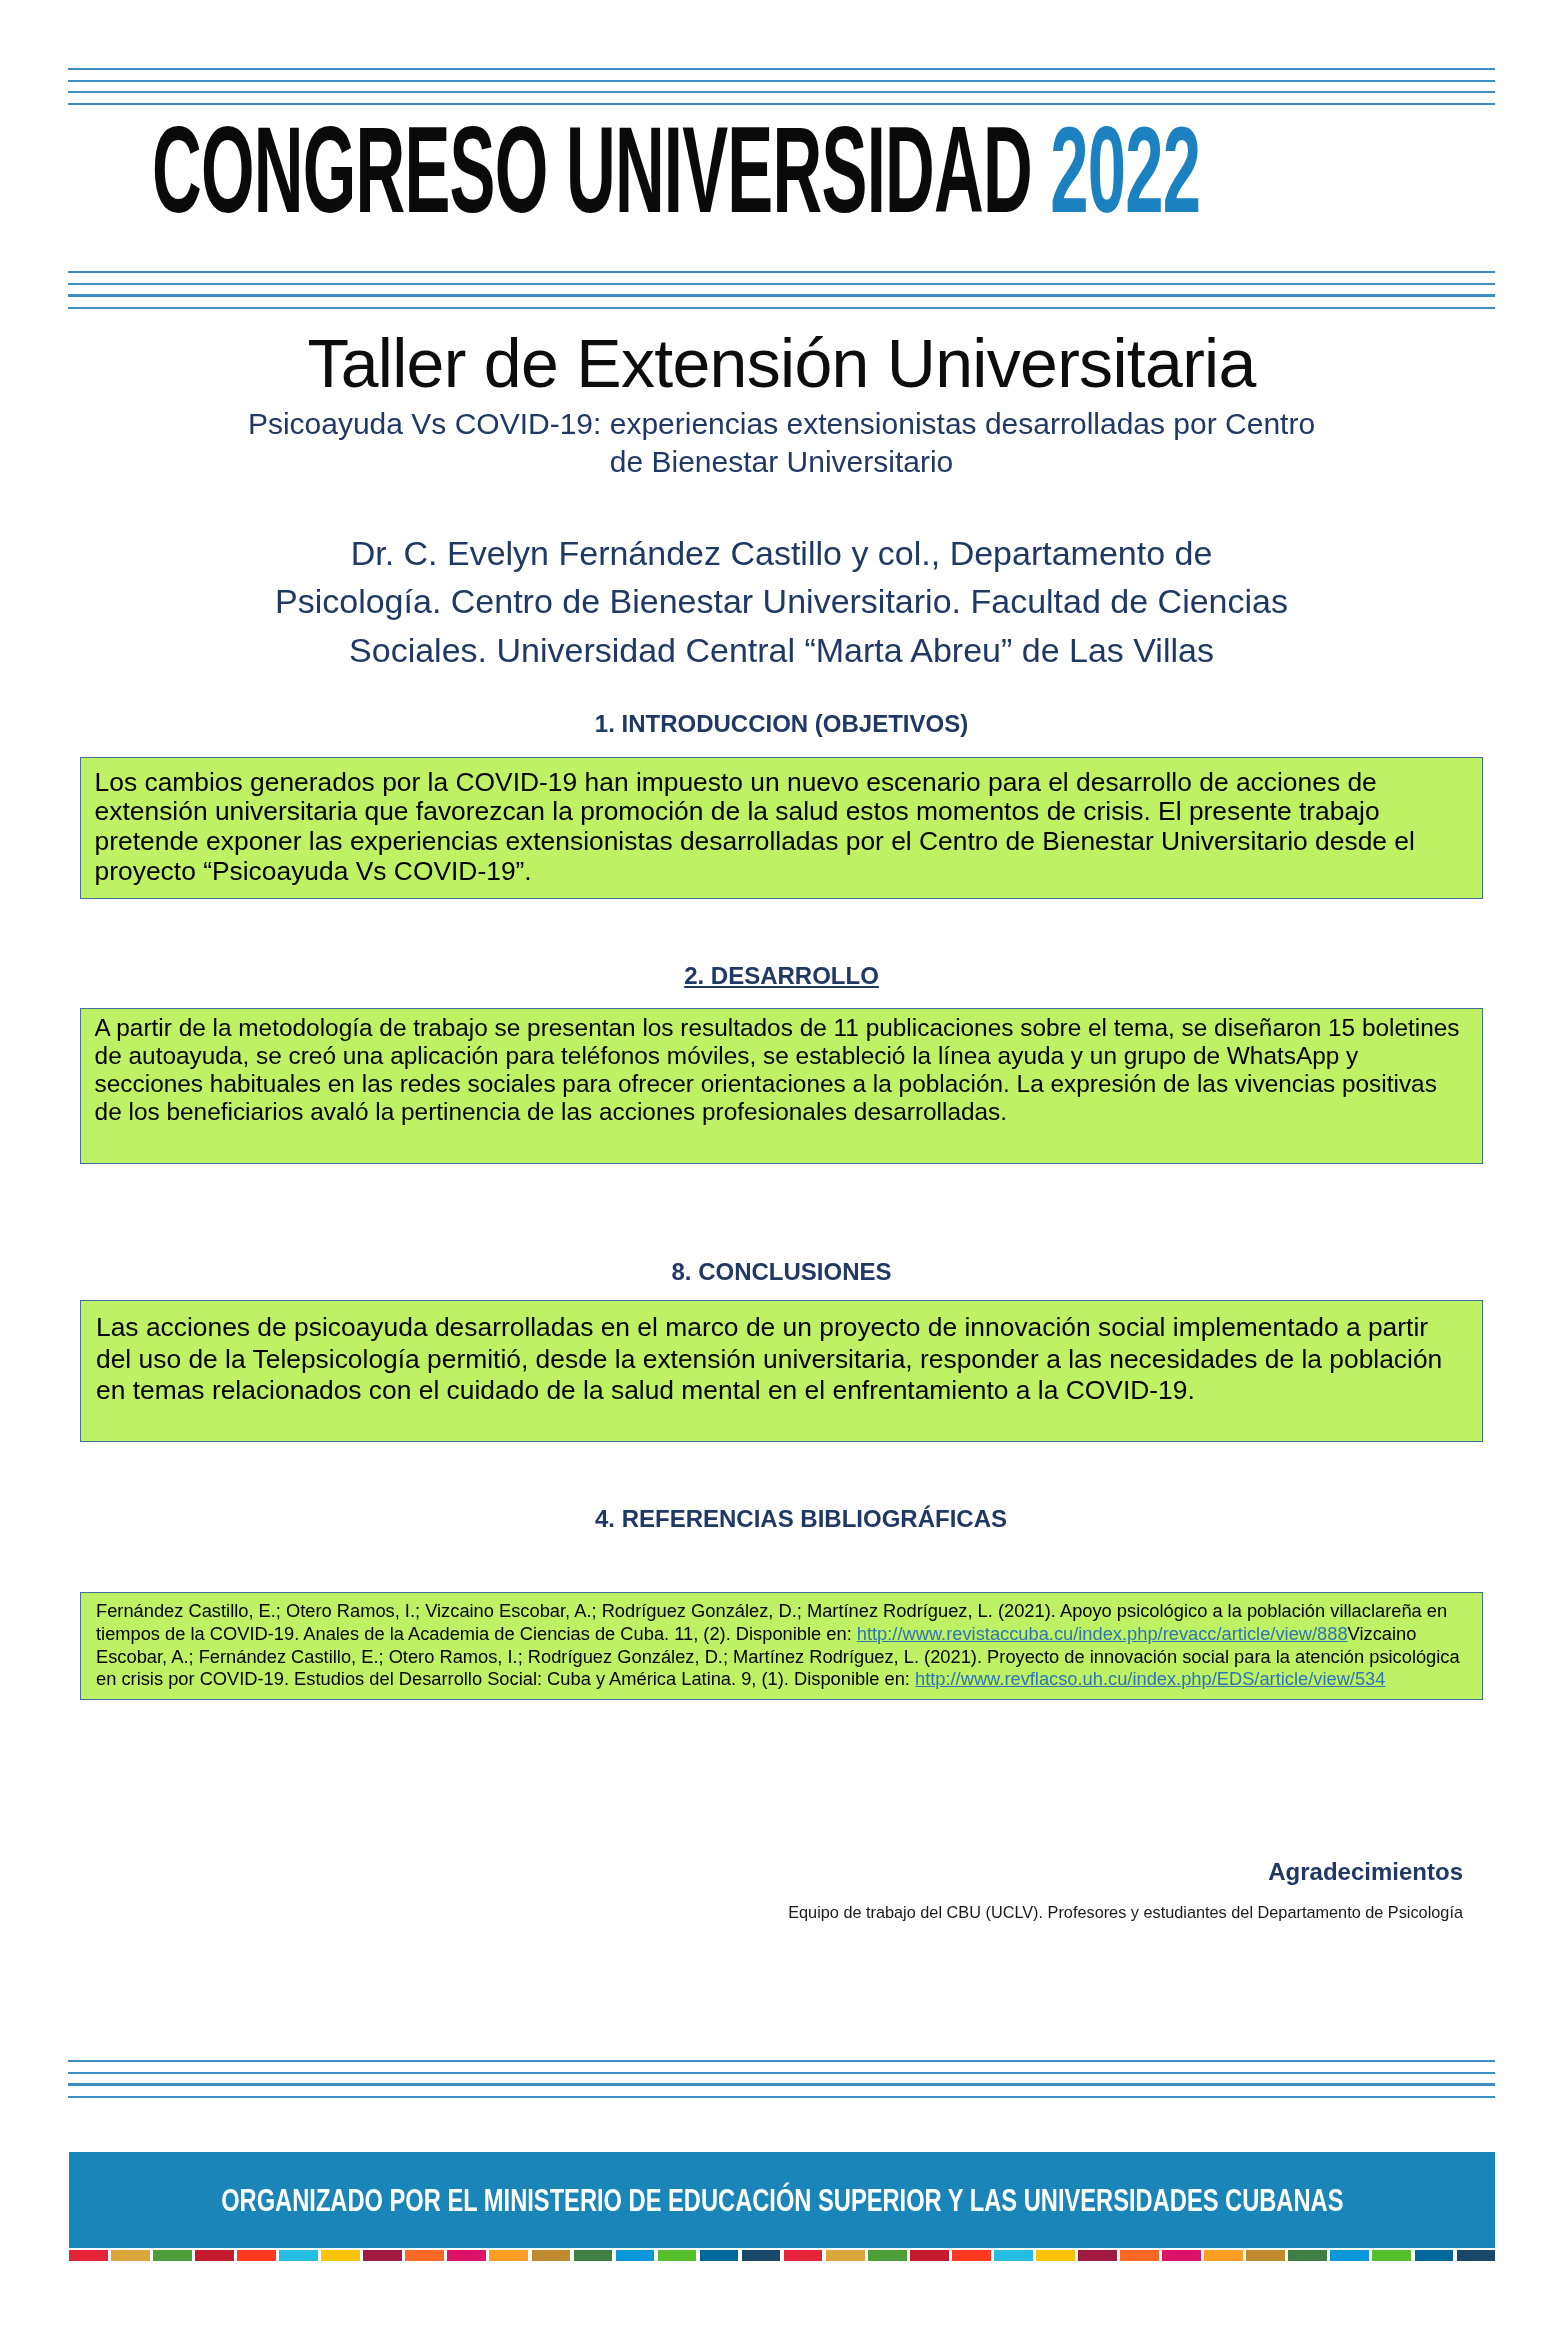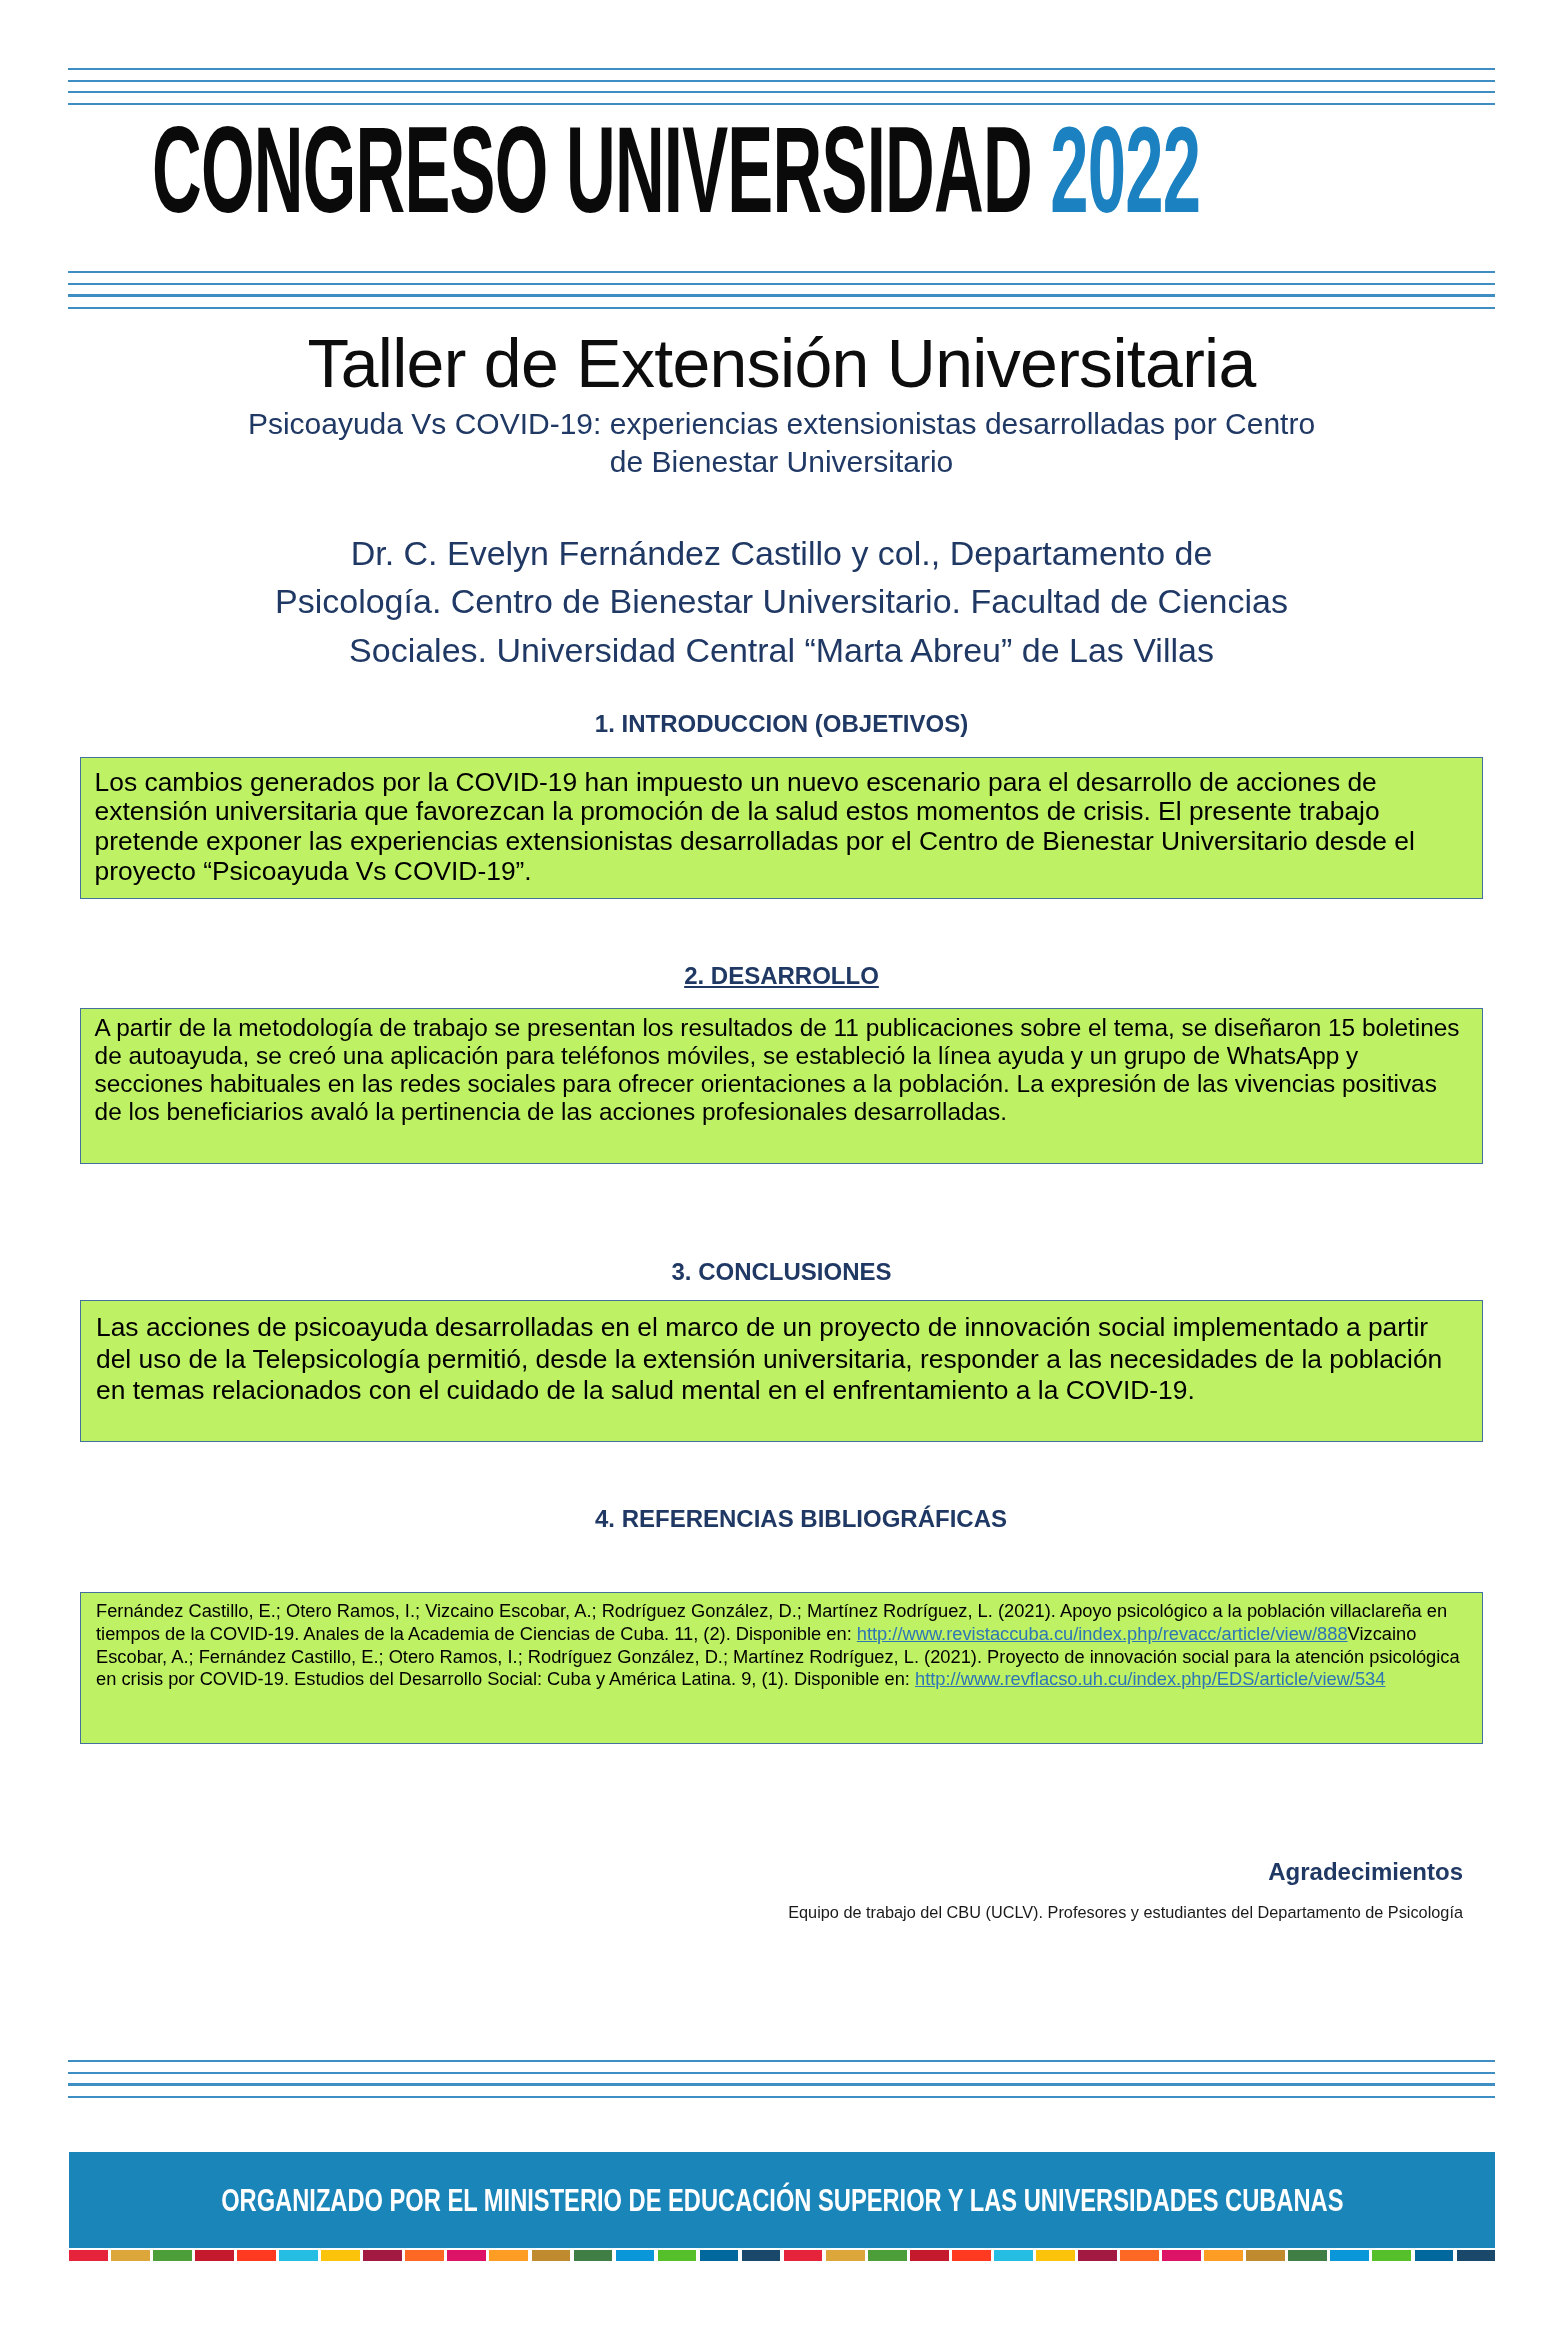--- a/index.html
+++ b/index.html
@@ -71,21 +71,21 @@
     border:1.4px solid #41719C;background:#bef264;
     box-sizing:border-box;overflow:hidden;
   }
   .text-box p{margin:0;color:#000000;}
   .box-intro{top:757px;height:142px;padding:9.5px 13.6px 0 13.6px;}
   .box-intro p{font-size:26.4px;line-height:1.13;}
   .box-des{top:1008px;height:156px;padding:5.4px 13.6px 0 13.6px;}
   .box-des p{font-size:24.4px;line-height:1.14;}
   .box-conc{top:1300px;height:142px;padding:11px 15px 0 15px;}
   .box-conc p{font-size:26.4px;line-height:1.2;}
-  .box-refs{top:1592px;height:152px;padding:6.8px 15px 0 15px;}
+  .box-refs{top:1592px;height:108px;padding:6.8px 15px 0 15px;}
   .box-refs p{font-size:18.3px;line-height:1.25;}
   .ref-link{color:#2E75B6;text-decoration:underline;cursor:pointer;word-break:break-all;}
 
   
   .ack-heading{
     position:absolute;top:1858px;right:100px;left:68px;
     text-align:right;
     font-size:24px;font-weight:bold;color:#1F3864;margin:0;
   }
   .ack-body{
@@ -146,21 +146,21 @@
   <h2 class="section-heading h-intro">1. INTRODUCCION (OBJETIVOS)</h2>
   <div class="text-box box-intro">
     <p>Los cambios generados por la COVID-19 han impuesto un nuevo escenario para el desarrollo de acciones de extensión universitaria que favorezcan la promoción de la salud estos momentos de crisis. El presente trabajo pretende exponer las experiencias extensionistas desarrolladas por el Centro de Bienestar Universitario desde el proyecto “Psicoayuda Vs COVID-19”.</p>
   </div>
 
   <h2 class="section-heading h-des">2. DESARROLLO</h2>
   <div class="text-box box-des">
     <p>A partir de la metodología de trabajo se presentan los resultados de 11 publicaciones sobre el tema, se diseñaron 15 boletines de autoayuda, se creó una aplicación para teléfonos móviles, se estableció la línea ayuda y un grupo de WhatsApp y secciones habituales en las redes sociales para ofrecer orientaciones a la población. La expresión de las vivencias positivas de los beneficiarios avaló la pertinencia de las acciones profesionales desarrolladas.</p>
   </div>
 
-  <h2 class="section-heading h-conc">3. CONCLUSIONES</h2>
+  <h2 class="section-heading h-conc">8. CONCLUSIONES</h2>
   <div class="text-box box-conc">
     <p>Las acciones de psicoayuda desarrolladas en el marco de un proyecto de innovación social implementado a partir del uso de la Telepsicología permitió, desde la extensión universitaria, responder a las necesidades de la población en temas relacionados con el cuidado de la salud mental en el enfrentamiento a la COVID-19.</p>
   </div>
 
   <h2 class="section-heading h-refs">4. REFERENCIAS BIBLIOGRÁFICAS</h2>
   <div class="text-box box-refs">
     <p><span>Fernández Castillo, E.; Otero Ramos, I.; Vizcaino Escobar, A.; Rodríguez González, D.; Martínez Rodríguez, L. (2021). Apoyo psicológico a la población villaclareña en tiempos de la COVID-19. Anales de la Academia de Ciencias de Cuba. 11, (2). Disponible en: </span><a class="ref-link">http://www.revistaccuba.cu/index.php/revacc/article/view/888</a><span>Vizcaino Escobar, A.; Fernández Castillo, E.; Otero Ramos, I.; Rodríguez González, D.; Martínez Rodríguez, L. (2021). Proyecto de innovación social para la atención psicológica en crisis por COVID-19. Estudios del Desarrollo Social: Cuba y América Latina. 9, (1). Disponible en: </span><a class="ref-link">http://www.revflacso.uh.cu/index.php/EDS/article/view/534</a></p>
   </div>
 
   <h3 class="ack-heading">Agradecimientos</h3>

